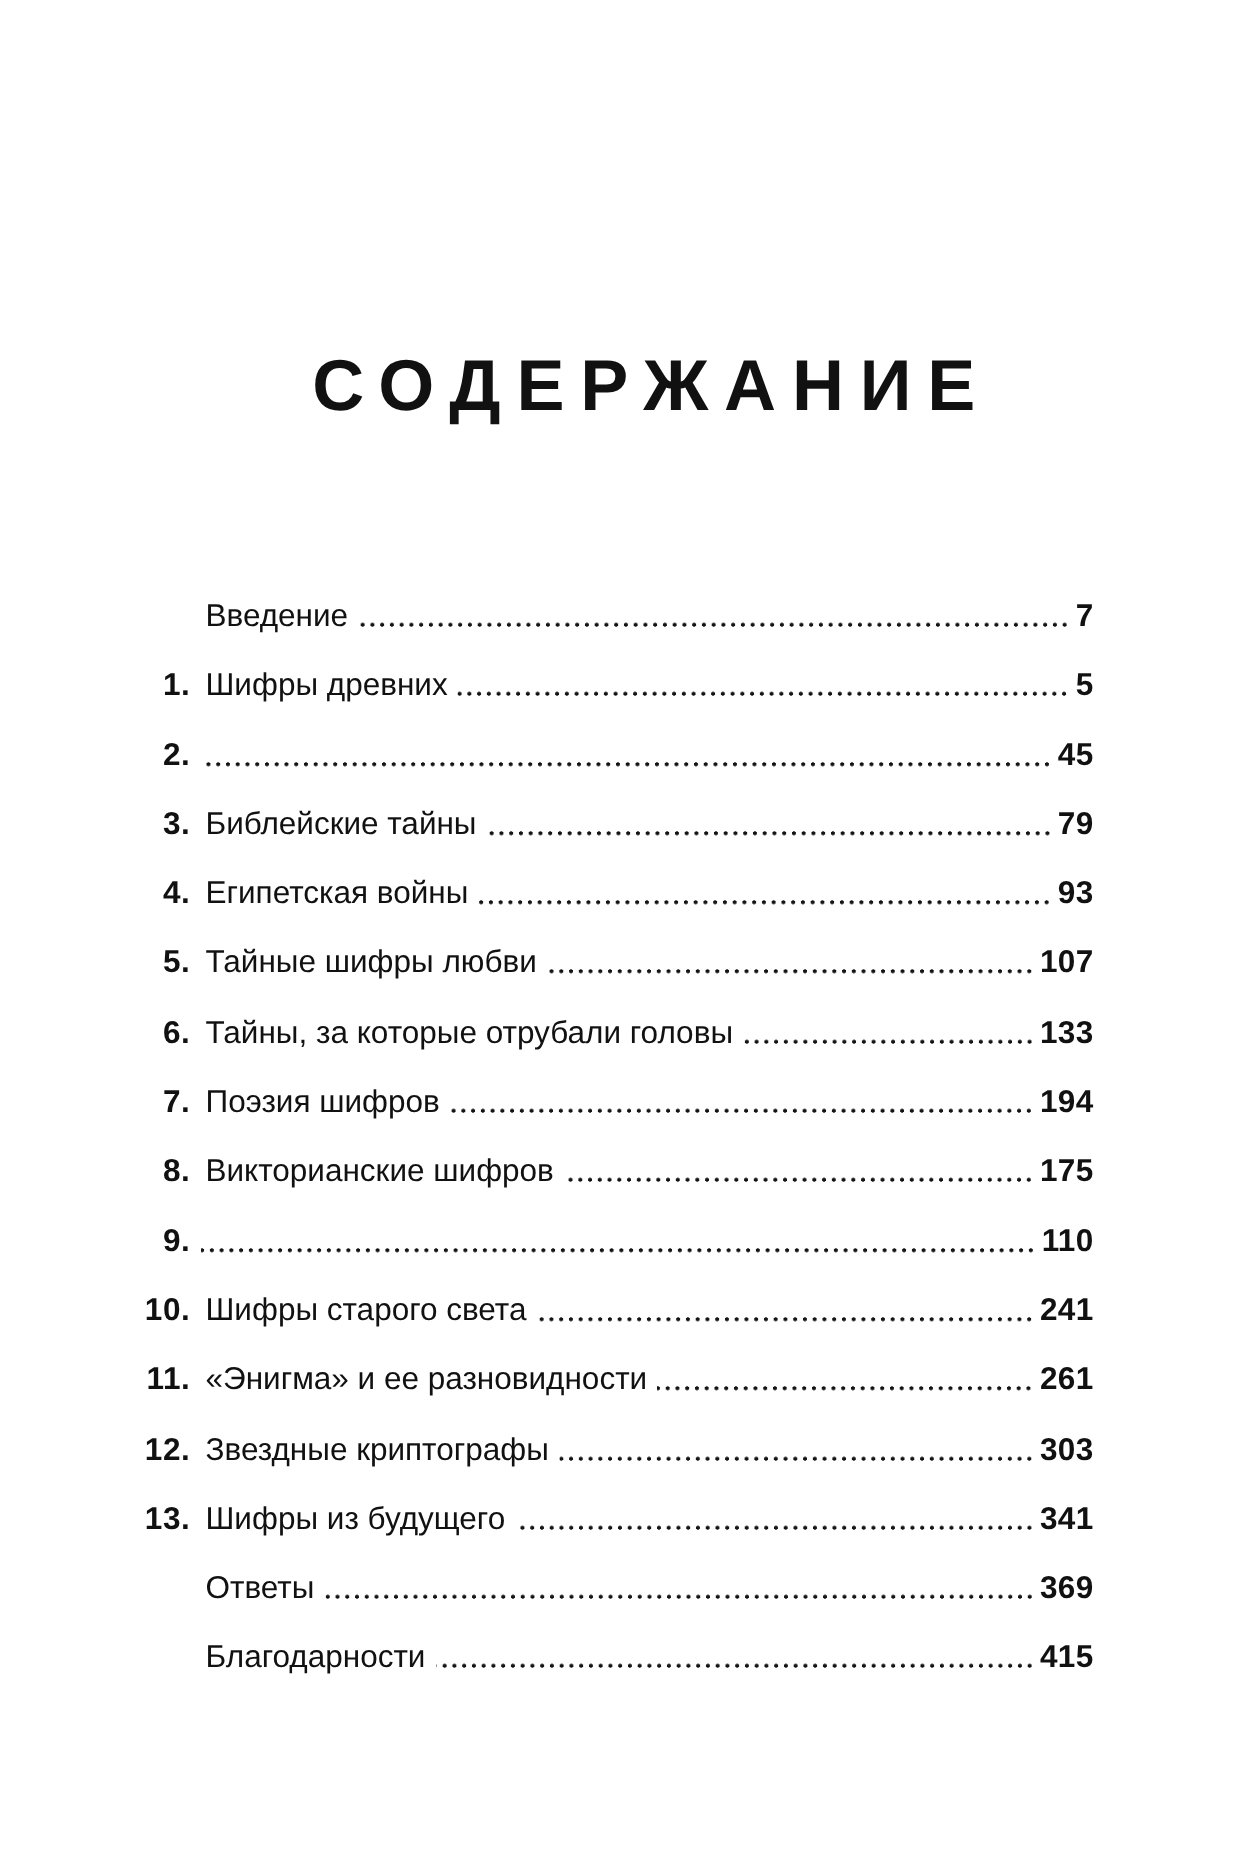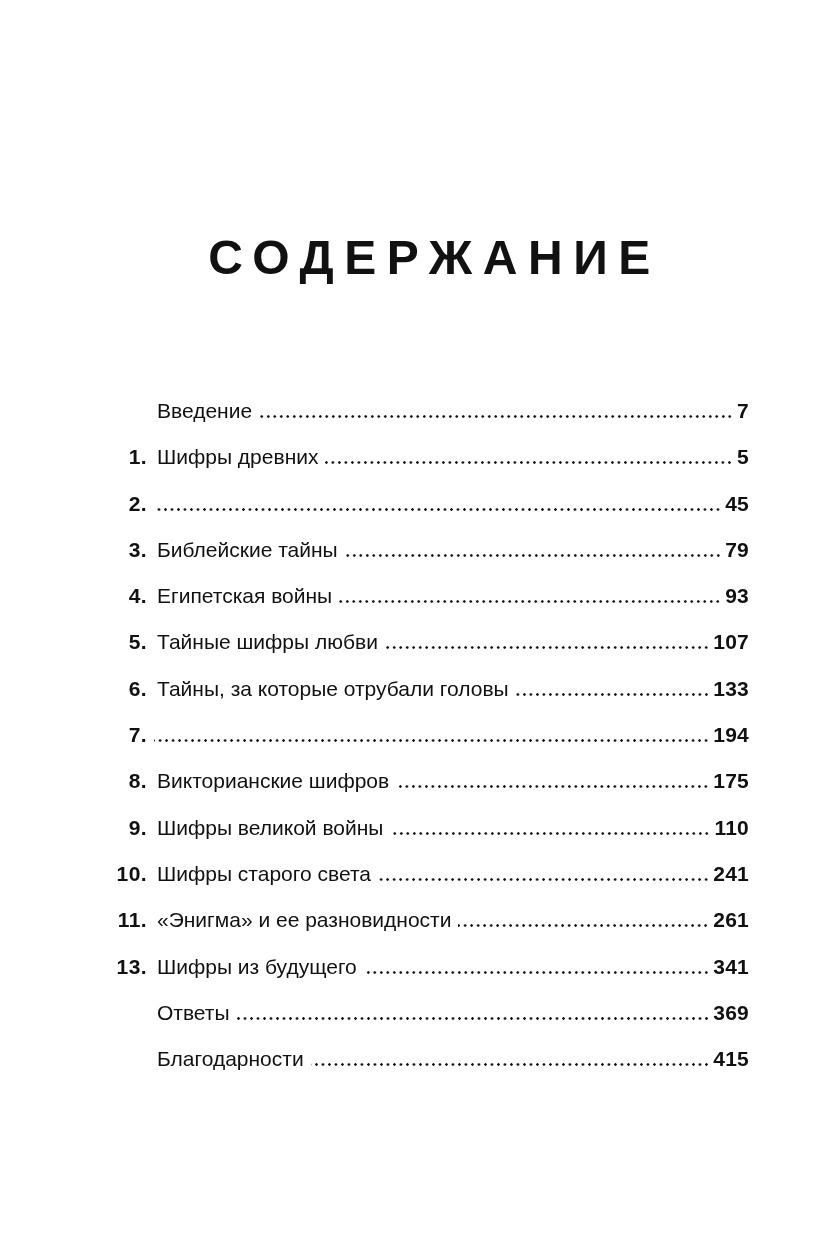--- a/index.html
+++ b/index.html
@@ -26,21 +26,21 @@
     font-size: 48px;
     line-height: 56px;
     font-weight: 700;
     letter-spacing: 0.22em;
     color: #111111;
     white-space: nowrap;
   }
   .toc {
     position: absolute;
     top: 396px;
-    left: 112px;
+    left: 92px;
     width: 637px;
   }
   .toc-row {
     display: flex;
     align-items: baseline;
     font-size: 21px;
     line-height: 29px;
     height: 29px;
     margin-bottom: 17.3px;
     white-space: nowrap;
@@ -117,46 +117,52 @@
       <span class="toc-page">107</span>
     </div>
       <div class="toc-row">
       <span class="toc-num">6.</span>
       <span class="toc-title">Тайны, за которые отрубали головы</span>
       <span class="toc-leader"></span>
       <span class="toc-page">133</span>
     </div>
       <div class="toc-row">
       <span class="toc-num">7.</span>
+      <span class="toc-title">Поэзия шифров</span>
       <span class="toc-leader"></span>
       <span class="toc-page">194</span>
     </div>
       <div class="toc-row">
       <span class="toc-num">8.</span>
       <span class="toc-title">Викторианские шифров</span>
       <span class="toc-leader"></span>
       <span class="toc-page">175</span>
     </div>
       <div class="toc-row">
       <span class="toc-num">9.</span>
-      <span class="toc-title">Шифры великой войны</span>
       <span class="toc-leader"></span>
       <span class="toc-page">110</span>
     </div>
       <div class="toc-row">
       <span class="toc-num">10.</span>
       <span class="toc-title">Шифры старого света</span>
       <span class="toc-leader"></span>
       <span class="toc-page">241</span>
     </div>
       <div class="toc-row">
       <span class="toc-num">11.</span>
       <span class="toc-title">«Энигма» и ее разновидности</span>
       <span class="toc-leader"></span>
       <span class="toc-page">261</span>
+    </div>
+      <div class="toc-row">
+      <span class="toc-num">12.</span>
+      <span class="toc-title">Звездные криптографы</span>
+      <span class="toc-leader"></span>
+      <span class="toc-page">303</span>
     </div>
       <div class="toc-row">
       <span class="toc-num">13.</span>
       <span class="toc-title">Шифры из будущего</span>
       <span class="toc-leader"></span>
       <span class="toc-page">341</span>
     </div>
       <div class="toc-row">
       <span class="toc-num"></span>
       <span class="toc-title">Ответы</span>

